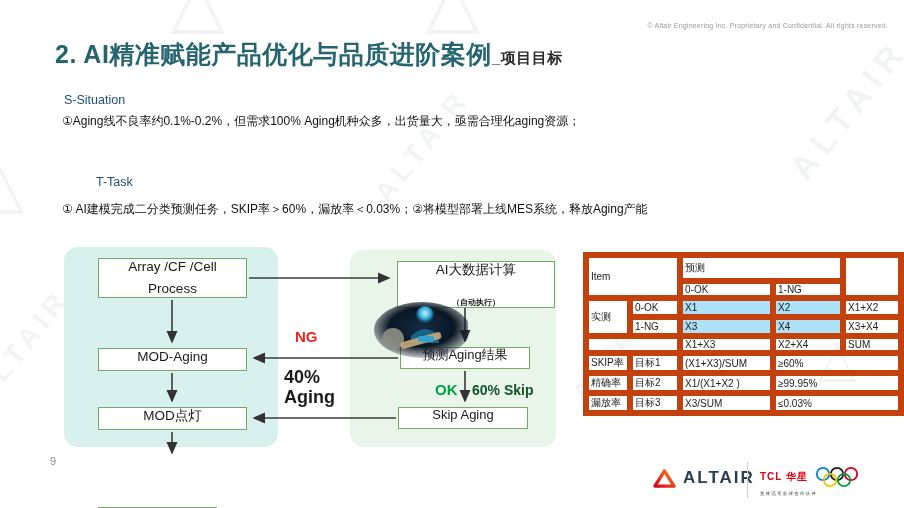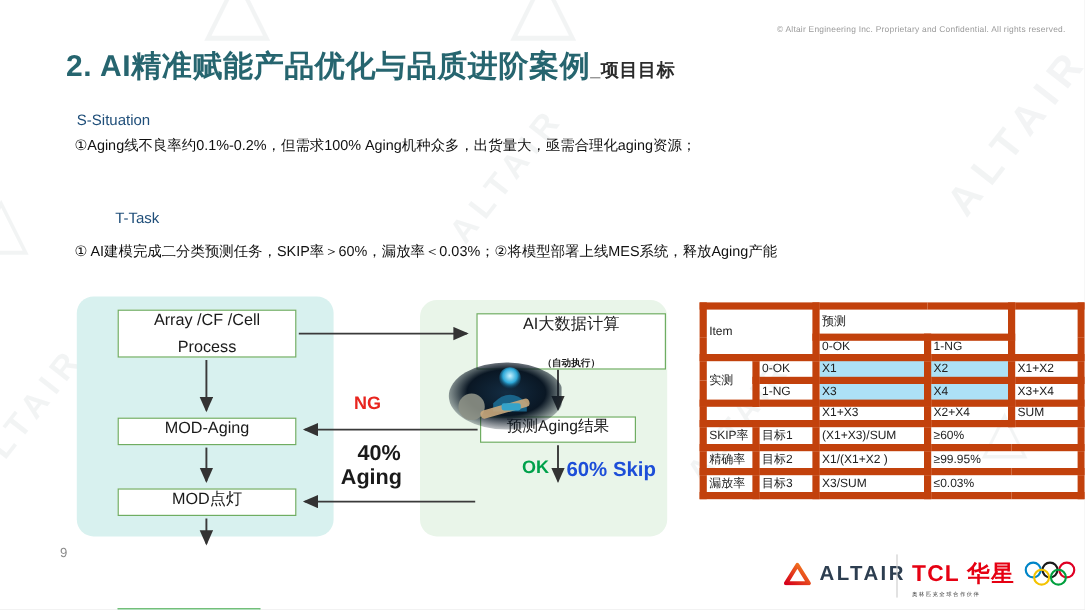--- a/index.html
+++ b/index.html
@@ -20,40 +20,40 @@
   .panel{position:absolute;border-radius:14px;}
   .panel-left{left:64px;top:247px;width:214px;height:200px;background:#d8f1ef;}
   .panel-right{left:350px;top:250px;width:206px;height:197px;background:#e9f5e9;}
   .fbox{
     position:absolute;background:#ffffff;border:1px solid #6fad62;
     display:flex;flex-direction:column;align-items:center;justify-content:space-between;
     font-size:13.5px;color:#1a1a1a;line-height:1.15;text-align:center;box-sizing:border-box;
   }
   .fbox .sub{font-size:8px;font-weight:bold;}
   .fbox.ship{background:#22c55e;font-weight:bold;margin-top:48px;}
-  .flabel{position:absolute;font-weight:bold;text-align:right;line-height:1.1;white-space:nowrap;}
+  .flabel{position:absolute;font-weight:bold;text-align:left;line-height:1.1;white-space:nowrap;}
   .arrows{position:absolute;left:0;top:0;pointer-events:none;}
   .ai-img{position:absolute;left:372px;top:301px;}
   
   .ptable{position:absolute;left:583px;top:252px;border-collapse:collapse;table-layout:fixed;}
   .ptable td{
     border:6px solid #c2410c;text-align:left;vertical-align:middle;
     font-size:10px;color:#222;padding:0 2px;overflow:hidden;white-space:nowrap;
   }
   .ptable .hl{background:#ade1f6;}
   .r-h22 td{height:20px;} .r-h19{height:17px;} .r-h21{height:19px;}
   .r-h16{height:14px;} .r-h20{height:18px;}
   
   .pagenum{position:absolute;left:50px;top:455px;font-size:11px;color:#8b8b8b;}
   .altair-logo{position:absolute;left:653px;top:468px;display:flex;align-items:center;gap:7px;}
   .altair-logo .word{font-size:17px;font-weight:bold;color:#2d3e50;letter-spacing:2px;}
   .logo-divider{position:absolute;left:747px;top:462px;width:1px;height:36px;background:#cfcfcf;}
   .tcl-logo{position:absolute;left:760px;top:465px;text-align:left;}
   .tcl-row{display:flex;align-items:center;gap:6px;}
-  .tcl-word{font-size:19px;font-weight:bold;color:#e60012;letter-spacing:1px;white-space:nowrap;}
+  .tcl-word{font-size:10px;font-weight:bold;color:#e60012;letter-spacing:1px;white-space:nowrap;}
   .tcl-tagline{font-size:4.5px;color:#3a3a3a;letter-spacing:1.2px;margin-top:2px;}
 </style>
 </head>
 <body>
 
 <div class="slide">
 
   <span class="wm tri" style="left:170px;top:-42px;font-size:72px;">△</span>
   <span class="wm tri" style="left:425px;top:-42px;font-size:72px;">△</span>
   <span class="wm" style="left:765px;top:90px;font-size:34px;letter-spacing:8px;transform:rotate(-52deg);">ALTAIR</span>
@@ -98,29 +98,30 @@
     <span>Array /CF /Cell</span>
     <span>Process</span>
   </div>
   <div class="fbox" style="left:397px;top:261px;width:158px;height:47px;">
     <span>AI大数据计算</span>
     <span class="sub">（自动执行）</span>
   </div>
   <div class="fbox" style="left:98px;top:348px;width:149px;height:23px;">MOD-Aging</div>
   <div class="fbox" style="left:400px;top:347px;width:130px;height:22px;font-size:13px;">预测Aging结果</div>
   <div class="fbox" style="left:98px;top:407px;width:149px;height:23px;">MOD点灯</div>
+  <div class="fbox" style="left:398px;top:407px;width:130px;height:22px;font-size:13px;">Skip Aging</div>
   <div class="fbox ship" style="left:98px;top:459px;width:119px;height:24px;">出货</div>
 
   <div class="flabel" style="left:295px;top:329px;font-size:15px;color:#e8251f;">NG</div>
   <div class="flabel" style="left:284px;top:368px;font-size:18px;color:#1a1a1a;width:50px;">
     <div>40%</div>
     <div>Aging</div>
   </div>
   <div class="flabel" style="left:435px;top:382px;font-size:15px;color:#00a14b;">OK</div>
-  <div class="flabel" style="left:472px;top:383px;font-size:17px;color:#1d4ed8;">60% Skip</div>
+  <div class="flabel" style="left:472px;top:383px;font-size:14px;color:#14532d;">60% Skip</div>
 
   <svg class="ai-img" width="96" height="58">
     <defs>
       <radialGradient id="aiBg" cx="50%" cy="45%" r="62%">
         <stop offset="0%" stop-color="#132c42"></stop>
         <stop offset="55%" stop-color="#0a1724"></stop>
         <stop offset="100%" stop-color="#0a1724" stop-opacity="0"></stop>
       </radialGradient>
       <radialGradient id="headG" cx="50%" cy="40%" r="60%">
         <stop offset="0%" stop-color="#c8f2ff"></stop>

